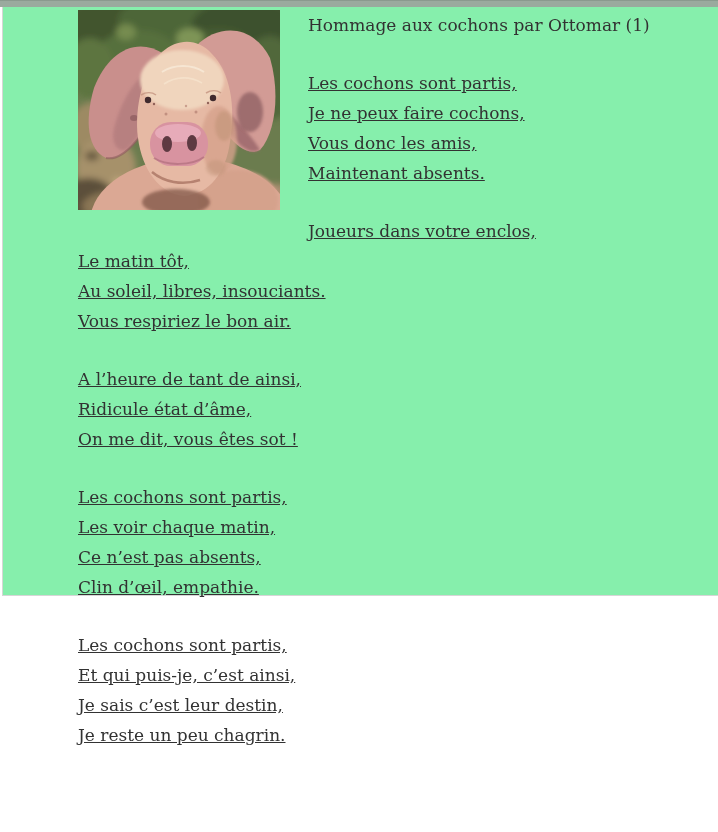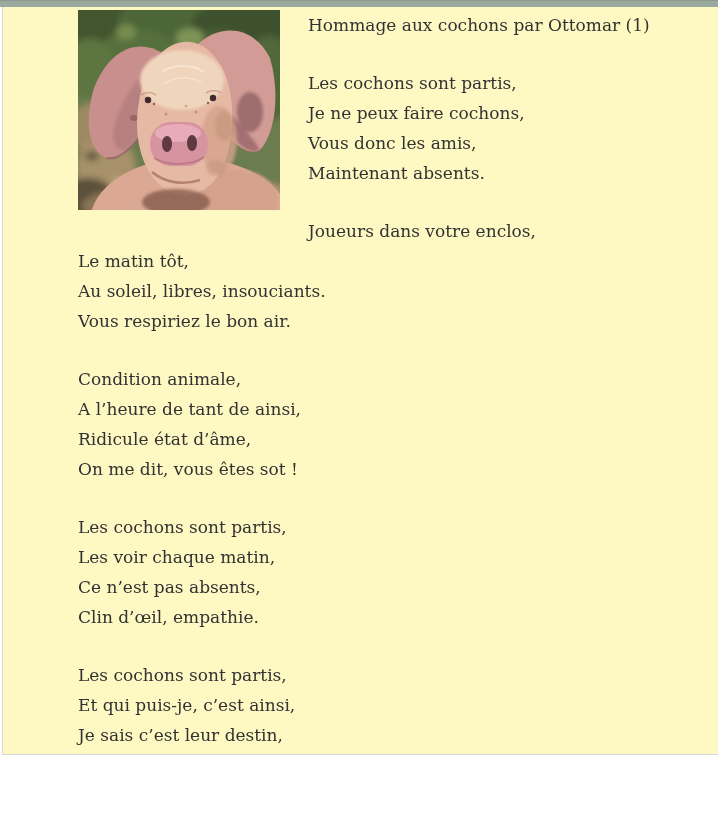--- a/index.html
+++ b/index.html
@@ -14,25 +14,25 @@
     font-family: "DejaVu Serif", "Liberation Serif", serif;
   }
   .topbar {
     height: 7px;
     background: var(--bar-color, #9aaa9e);
     border-top: 1px solid #8a9a8e;
     box-sizing: border-box;
   }
   .frame {
     margin-left: 2px;
-    height: 748px;
+    height: 589px;
     box-sizing: border-box;
     border-left: 1px solid var(--frame-border, #d6d6d6);
     border-bottom: 1px solid var(--frame-border, #d6d6d6);
-    background: #fef9c3;
+    background: #86efac;
   }
   .post {
     padding: 3px 10px 0 75px;
     font-size: 17px;
     line-height: 30px;
     color: var(--text-color, #323232);
   }
   .photo {
     float: left;
     width: 202px;
@@ -45,20 +45,21 @@
     height: 200px;
   }
   .title {
     margin: 0 0 28px 0;
   }
   .stanza {
     margin: 0 0 28px 0;
   }
   .line {
     display: block;
+    text-decoration: underline;
   }
 </style>
 </head>
 <body>
 
 <div class="topbar"></div>
 
 <div class="frame">
   <article class="post">
 
@@ -157,33 +158,33 @@
     </p>
 
     <p class="stanza">
       <span class="line">Joueurs dans votre enclos,</span>
       <span class="line">Le matin tôt,</span>
       <span class="line">Au soleil, libres, insouciants.</span>
       <span class="line">Vous respiriez le bon air.</span>
     </p>
 
     <p class="stanza">
-      <span class="line">Condition animale,</span>
       <span class="line">A l’heure de tant de ainsi,</span>
       <span class="line">Ridicule état d’âme,</span>
       <span class="line">On me dit, vous êtes sot !</span>
     </p>
 
     <p class="stanza">
       <span class="line">Les cochons sont partis,</span>
       <span class="line">Les voir chaque matin,</span>
       <span class="line">Ce n’est pas absents,</span>
       <span class="line">Clin d’œil, empathie.</span>
     </p>
 
     <p class="stanza">
       <span class="line">Les cochons sont partis,</span>
       <span class="line">Et qui puis-je, c’est ainsi,</span>
       <span class="line">Je sais c’est leur destin,</span>
+      <span class="line">Je reste un peu chagrin.</span>
     </p>
 
   </article>
 </div>
 
 </body></html>

